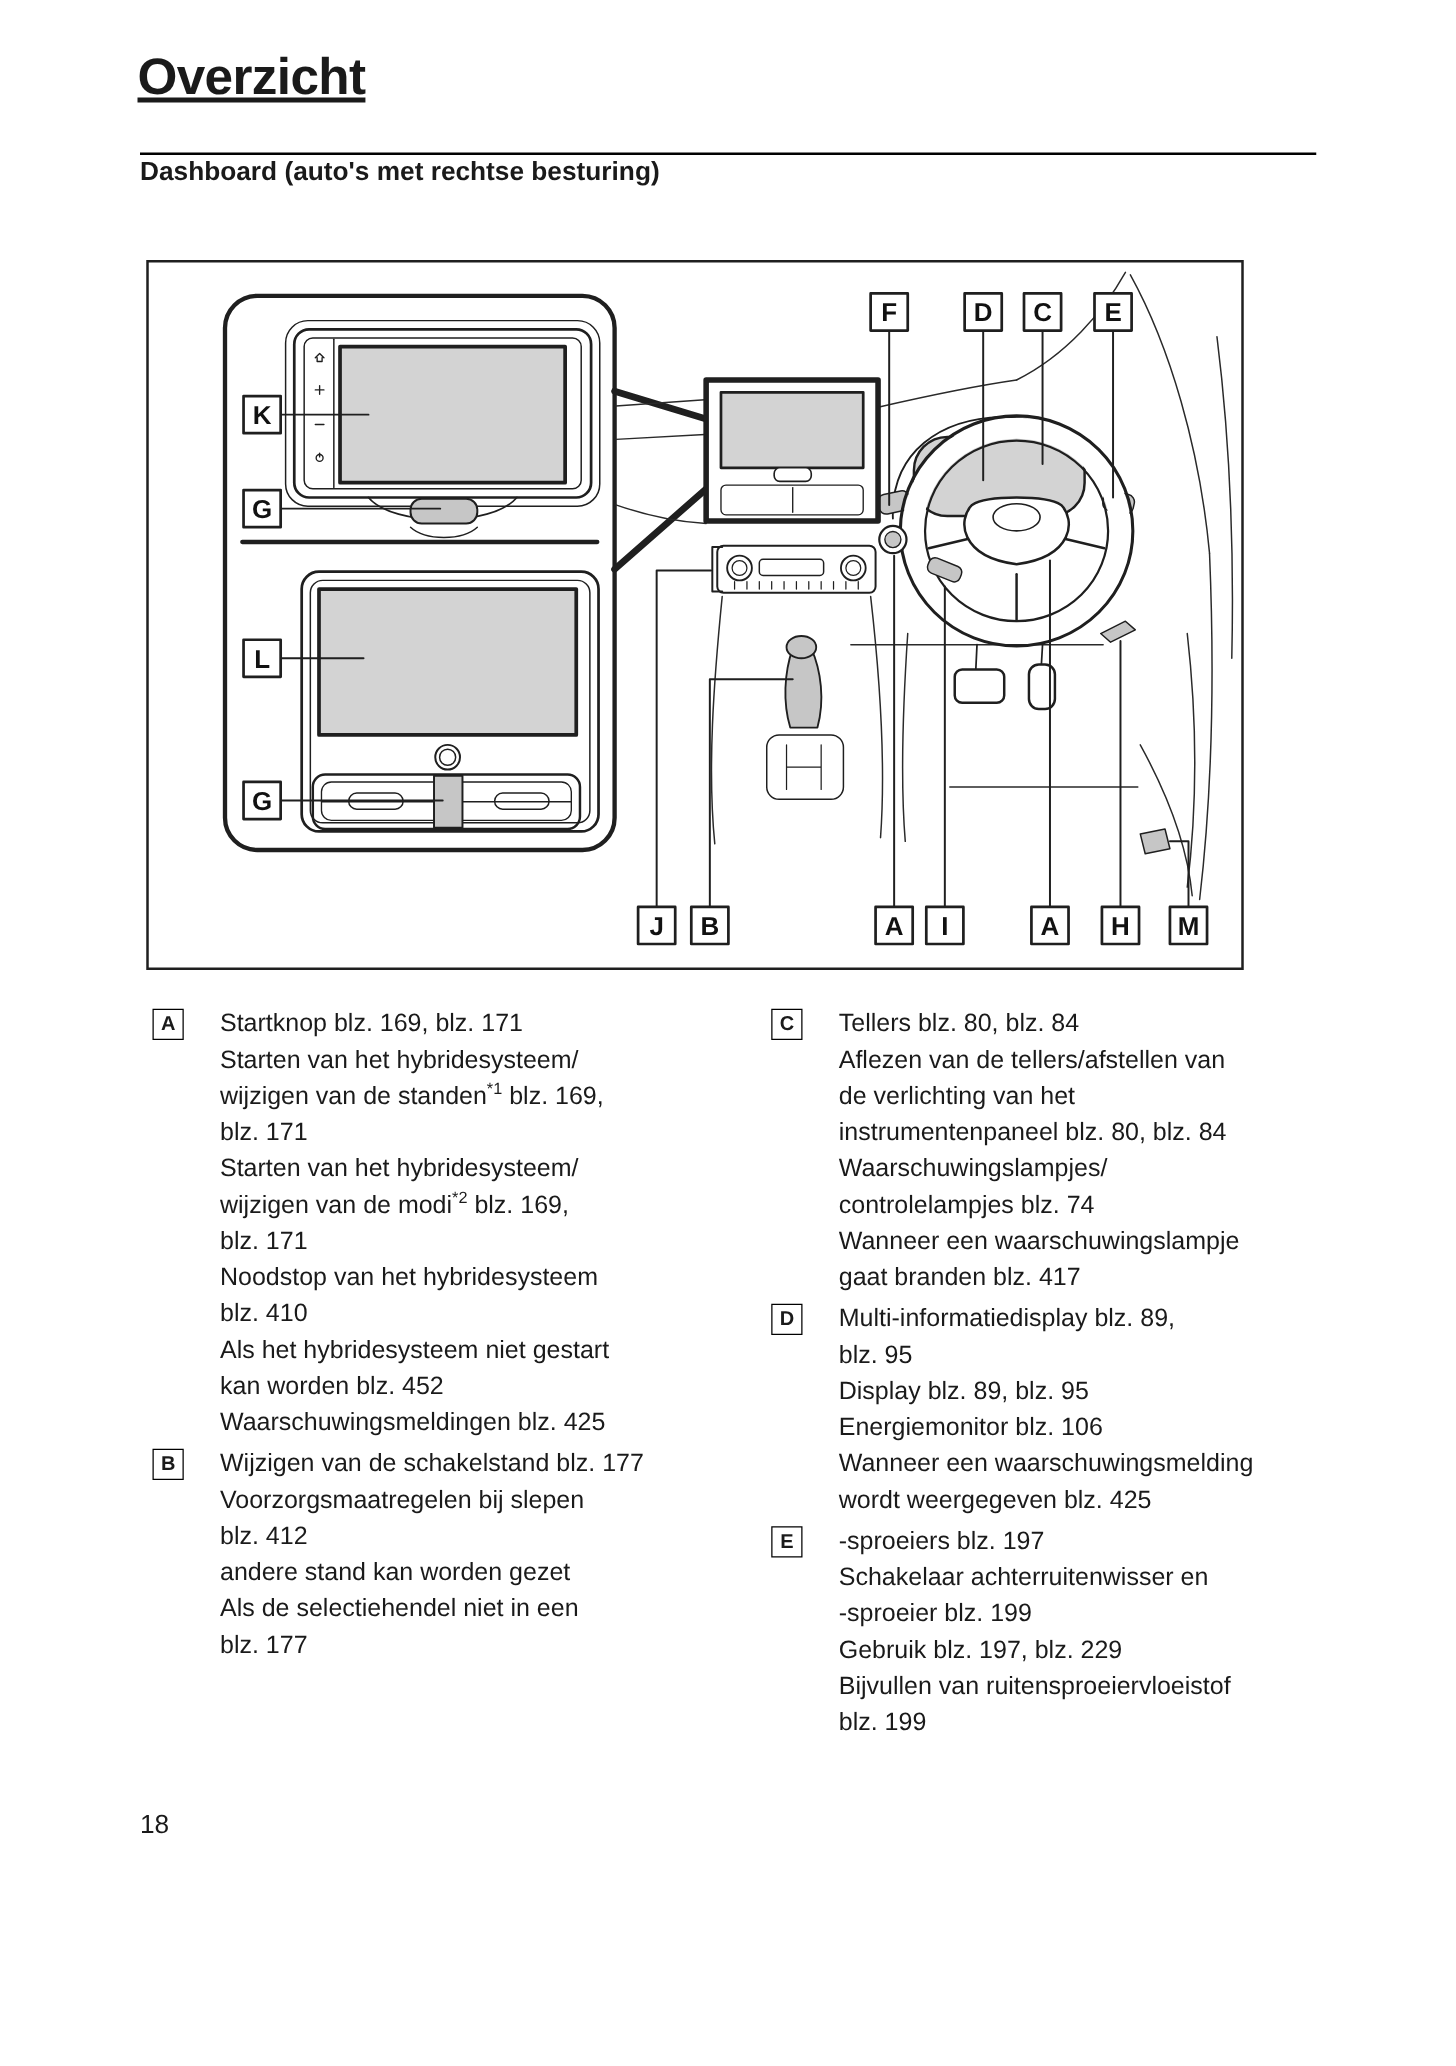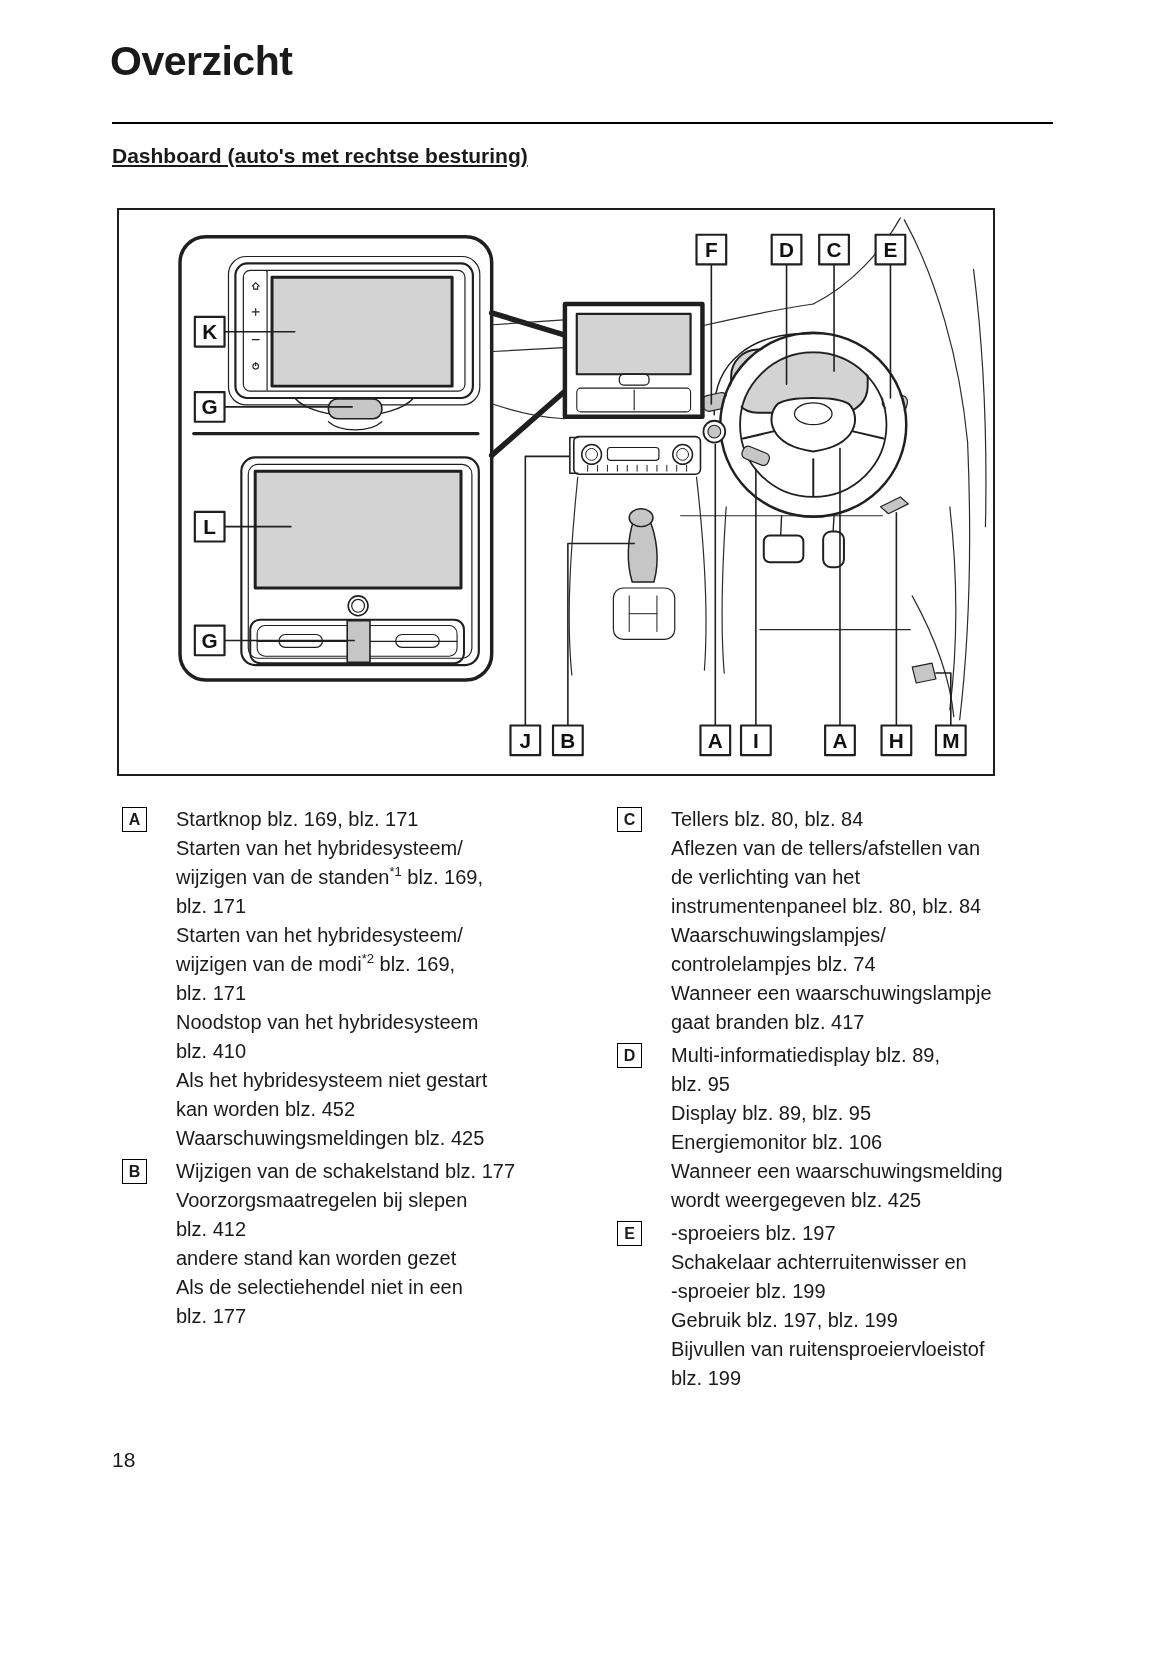--- a/index.html
+++ b/index.html
@@ -1,20 +1,20 @@
 <!DOCTYPE html>
 <html><head>
 <meta charset="utf-8">
 <style>
   html,body{margin:0;padding:0;background:#ffffff;}
   .page{position:relative;width:1165px;height:1653px;background:#fff;
         font-family:"Liberation Sans","DejaVu Sans",sans-serif;color:#1a1a1a;overflow:hidden;}
-  .title{position:absolute;left:110px;top:38px;font-size:41px;font-weight:bold;letter-spacing:-0.5px;}
+  .title{position:absolute;left:110px;top:38px;font-size:41px;font-weight:bold;letter-spacing:-0.5px;text-decoration:underline;}
   .title-rule{position:absolute;left:112px;top:122px;width:941px;height:0;border-top:2px solid #000;}
-  .subtitle{position:absolute;left:112px;top:144px;font-size:21px;font-weight:bold;text-decoration:underline;}
+  .subtitle{position:absolute;left:112px;top:126px;font-size:21px;font-weight:bold;}
   .diagram{position:absolute;left:117px;top:208px;width:878px;height:568px;border:2px solid #1f1f1f;box-sizing:border-box;background:#fff;}
   .diagram svg{display:block;width:100%;height:100%;}
   .col{position:absolute;font-size:20px;line-height:29px;}
   .col-left{left:122px;top:805px;width:478px;}
   .col-right{left:617px;top:805px;width:440px;}
   .sec{display:flex;align-items:flex-start;margin-bottom:4px;}
   .lbox{flex:0 0 auto;width:25px;height:25px;border:1.6px solid #000;box-sizing:border-box;
         display:flex;align-items:center;justify-content:center;font-size:16px;font-weight:bold;margin-top:2px;}
   .lines{margin-left:13px;}
   .tline{white-space:nowrap;margin-left:16px;}
@@ -282,21 +282,21 @@
           <div class="tline">Wanneer een waarschuwingsmelding</div>
           <div class="tline">wordt weergegeven blz. 425</div>
         </div>
       </div>
       <div class="sec">
         <div class="lbox">E</div>
         <div class="lines">
           <div class="tline">-sproeiers blz. 197</div>
           <div class="tline">Schakelaar achterruitenwisser en</div>
           <div class="tline">-sproeier blz. 199</div>
-          <div class="tline">Gebruik blz. 197, blz. 199</div>
+          <div class="tline">Gebruik blz. 197, blz. 229</div>
           <div class="tline">Bijvullen van ruitensproeiervloeistof</div>
           <div class="tline">blz. 199</div>
         </div>
       </div>
     </div>
 
   <div class="pagenum">18</div>
 </div>
 
 </body></html>

